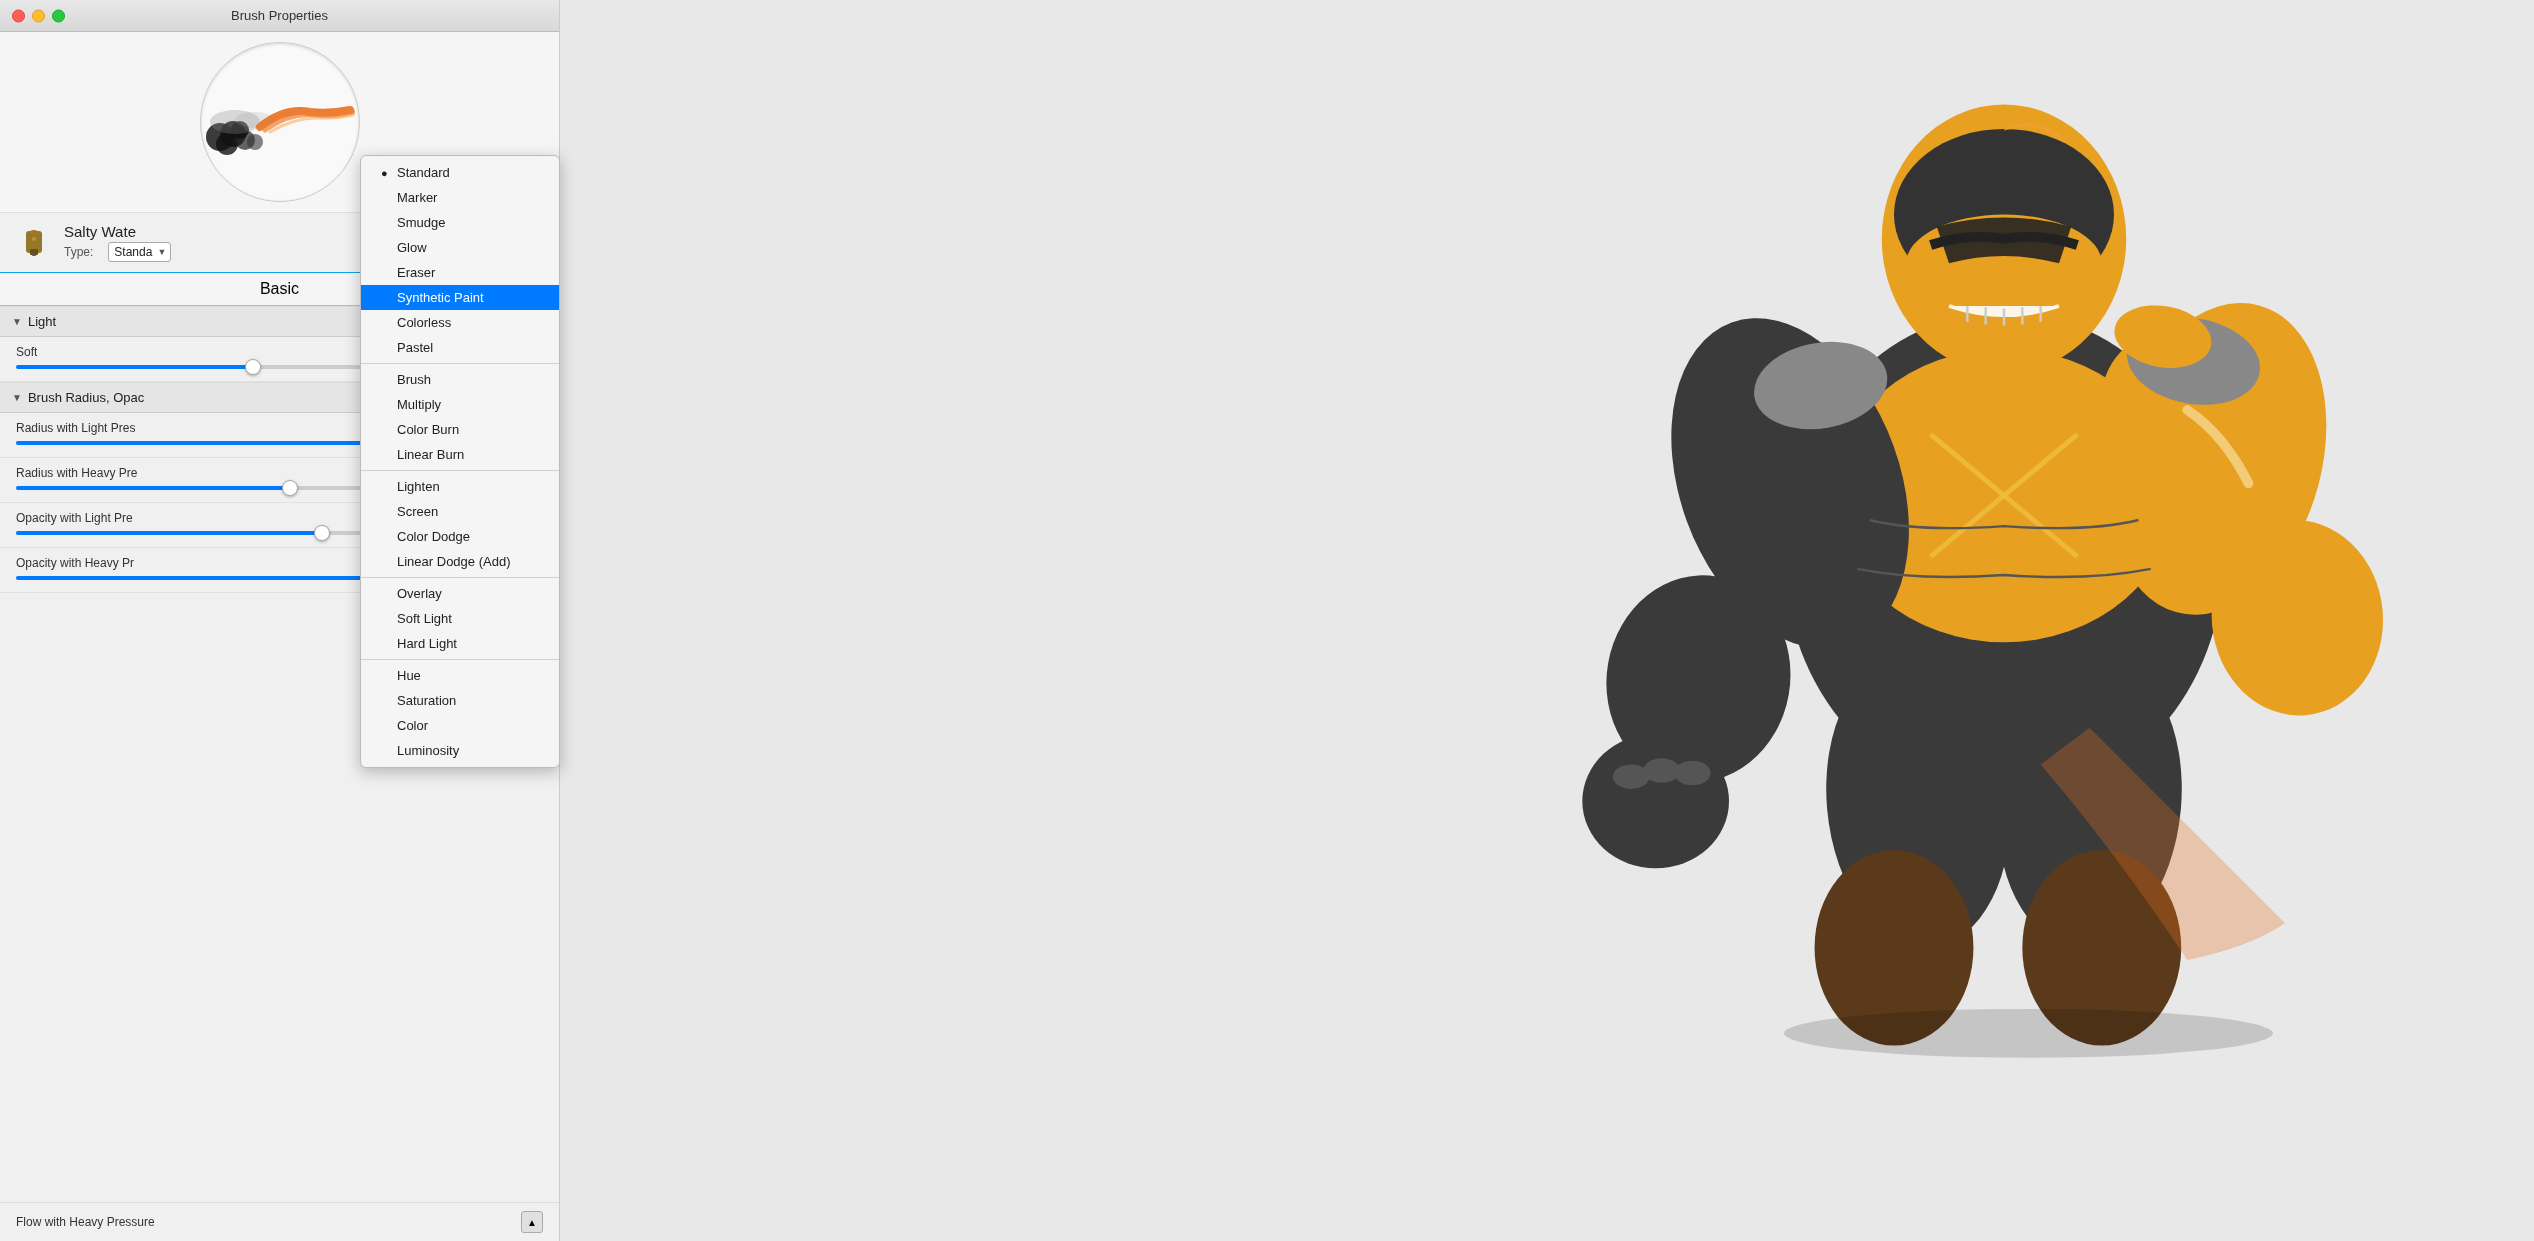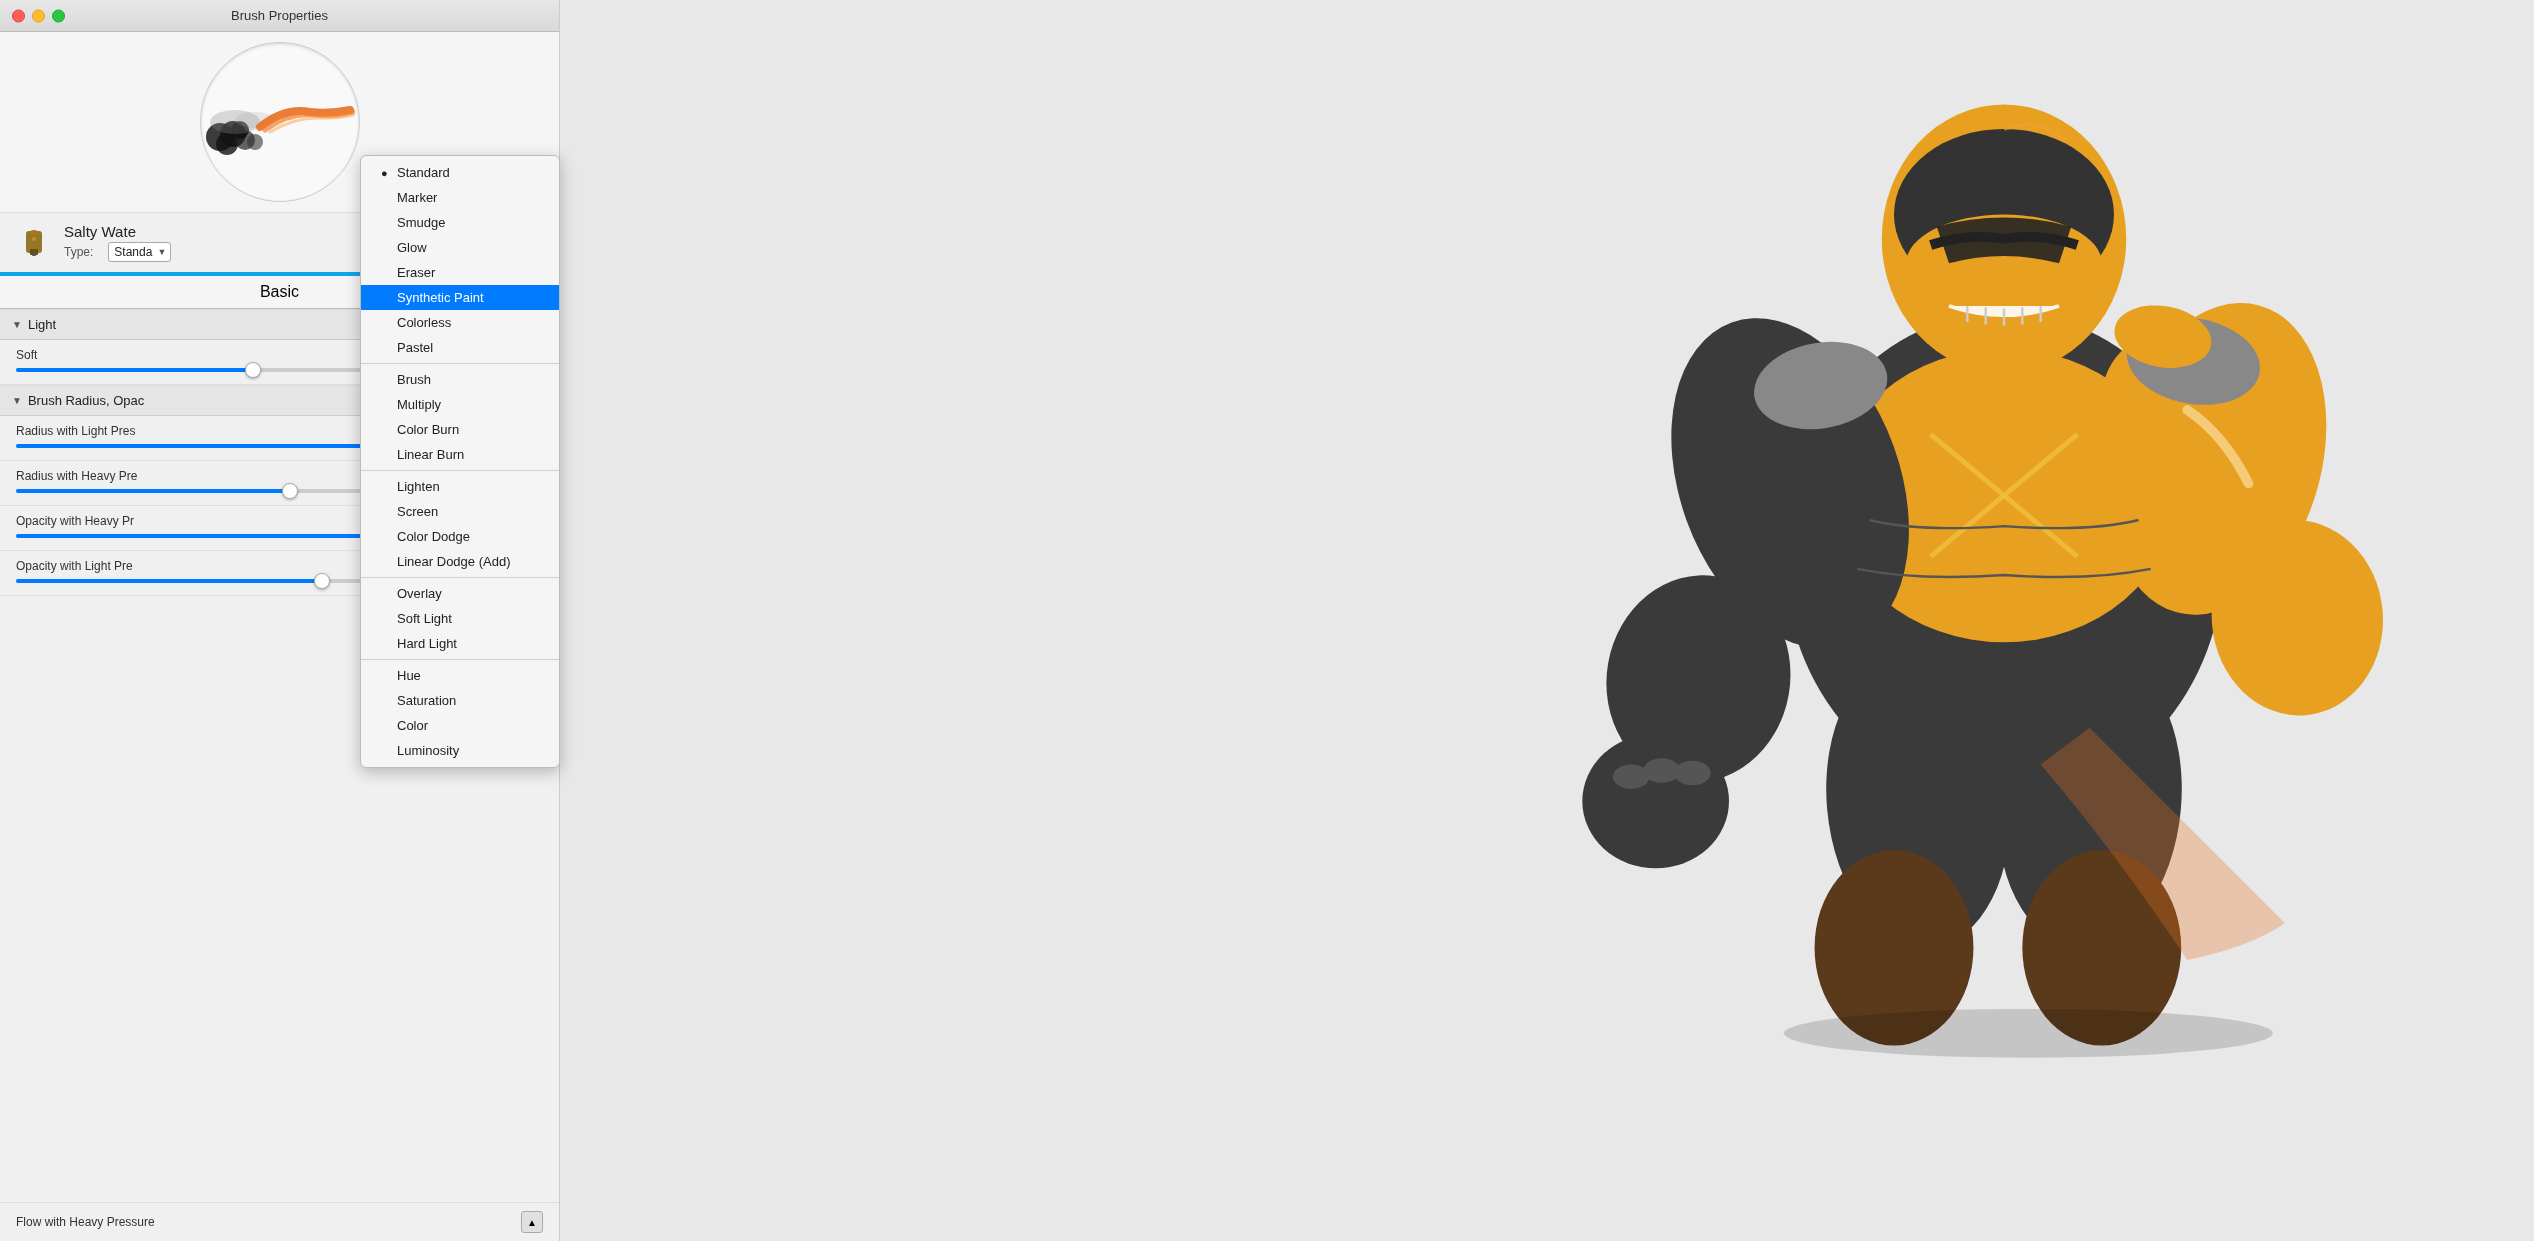--- a/index.html
+++ b/index.html
@@ -85,21 +85,21 @@
       height: 80px;
     }
 
     
     .brush-info {
       display: flex;
       align-items: center;
       padding: 10px 16px;
       gap: 12px;
       background: #f0f0f0;
-      border-bottom: 4px solid #0ea5e9;
+      border-bottom: 1px solid #0ea5e9;
     }
 
     .brush-icon {
       width: 36px;
       height: 36px;
       display: flex;
       align-items: center;
       justify-content: center;
     }
 
@@ -420,35 +420,35 @@
 
     <div class="slider-row">
       <div class="slider-label">Radius with Heavy Pre</div>
       <div class="slider-track">
         <div class="slider-fill" style="width:52%"></div>
         <div class="slider-thumb" style="left:calc(52% - 8px)"></div>
       </div>
     </div>
 
     <div class="slider-row">
+      <div class="slider-label">Opacity with Light Pre</div>
+      <div class="slider-track">
+        <div class="slider-fill" style="width:58%"></div>
+        <div class="slider-thumb" style="left:calc(58% - 8px)"></div>
+      </div>
+    </div>
+
+    <div class="slider-row">
       <div class="slider-label">Opacity with Heavy Pr</div>
       <div class="slider-track">
         <div class="slider-fill" style="width:78%"></div>
         <div class="slider-thumb" style="left:calc(78% - 8px)"></div>
       </div>
     </div>
 
-    <div class="slider-row">
-      <div class="slider-label">Opacity with Light Pre</div>
-      <div class="slider-track">
-        <div class="slider-fill" style="width:58%"></div>
-        <div class="slider-thumb" style="left:calc(58% - 8px)"></div>
-      </div>
-    </div>
-
   </div>
 
   <div class="bottom-row">
     <span class="bottom-label">Flow with Heavy Pressure</span>
     <div class="arrow-btn">▲</div>
   </div>
 
 </div>
 
 <div class="dropdown-menu" id="dropdown-menu">

